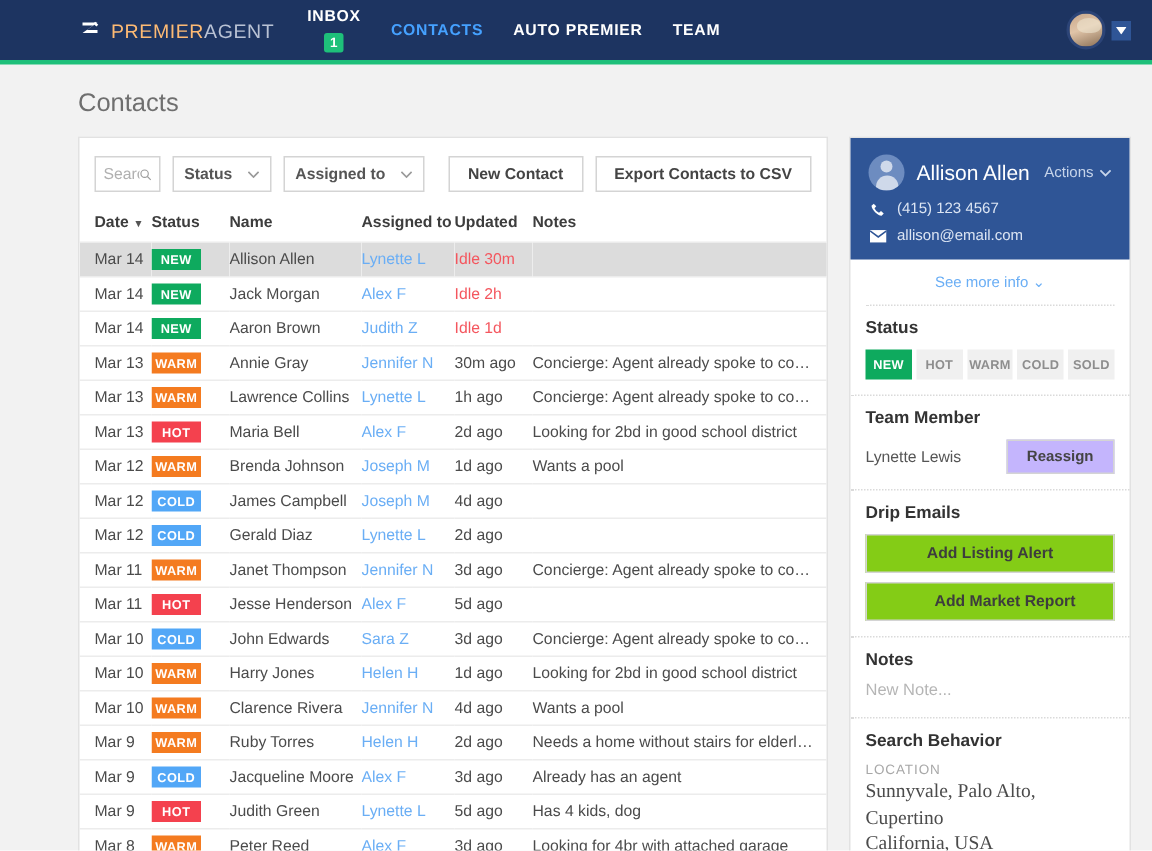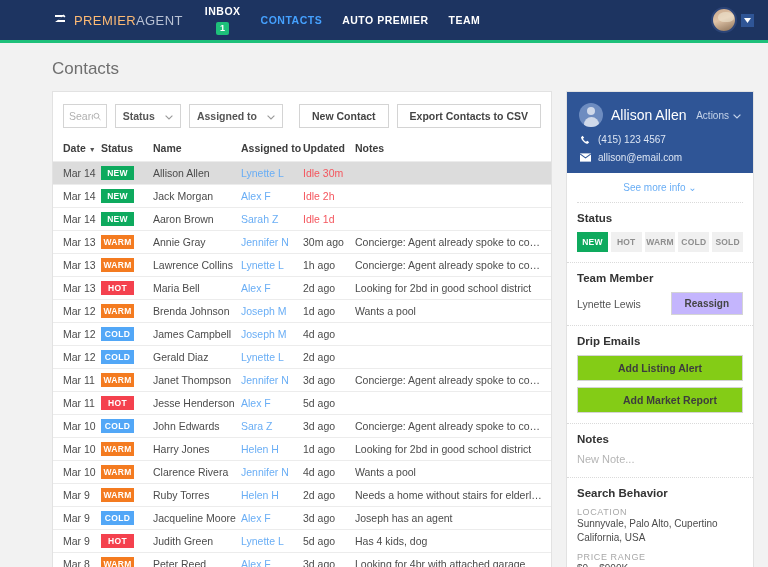--- a/index.html
+++ b/index.html
@@ -221,21 +221,21 @@
     padding: 5px 13px; cursor: pointer; font-family: inherit;
   }
   .wide-btn {
     width: 100%; border: 1px solid #d4d4d4; background: #84cc16;
     font-size: 10.5px; font-weight: bold; color: #3d3d3d;
     padding: 6px 0; margin-bottom: 6px; cursor: pointer; font-family: inherit;
   }
   .wide-btn:last-child { margin-bottom: 0; padding-left: 20px; }
   .note-ph { font-size: 11px; color: #b5b5b5; padding-bottom: 2px; }
   .sb-label { font-size: 9px; color: #a8a8a8; letter-spacing: .6px; margin-top: 8px; }
-  .sb-val { font-size: 10px; color: #4b4b4b; line-height: 1.35; }
+  .sb-val { font-size: 13px; color: #4b4b4b; line-height: 1.35; font-family: Liberation Serif, serif; }
   .sb-first { margin-top: 0; }
 </style>
 </head>
 <body>
 
 <div class="topnav">
   <div class="logo">
     <span class="logo-mark">
       <svg width="15" height="15" viewBox="0 0 15 15">
           <path d="M2 2 h10 l-7 5 h7 v2 h-10 l7 -5 h-7 z" fill="#ffffff"></path>
@@ -340,21 +340,21 @@
             <td class="c-status"><span class="badge b-new">NEW</span></td>
             <td class="c-name"><span>Jack Morgan</span></td>
             <td class="c-assigned"><span class="lnk">Alex F</span></td>
             <td class="c-updated"><span class="idle">Idle 2h</span></td>
             <td class="c-notes"></td>
           </tr>
           <tr>
             <td class="c-date"><span>Mar 14</span></td>
             <td class="c-status"><span class="badge b-new">NEW</span></td>
             <td class="c-name"><span>Aaron Brown</span></td>
-            <td class="c-assigned"><span class="lnk">Sarah Z</span></td>
+            <td class="c-assigned"><span class="lnk">Judith Z</span></td>
             <td class="c-updated"><span class="idle">Idle 1d</span></td>
             <td class="c-notes"></td>
           </tr>
           <tr>
             <td class="c-date"><span>Mar 13</span></td>
             <td class="c-status"><span class="badge b-warm">WARM</span></td>
             <td class="c-name"><span>Annie Gray</span></td>
             <td class="c-assigned"><span class="lnk">Jennifer N</span></td>
             <td class="c-updated"><span>30m ago</span></td>
             <td class="c-notes"><span>Concierge: Agent already spoke to consumer...</span></td>
@@ -446,21 +446,21 @@
             <td class="c-assigned"><span class="lnk">Helen H</span></td>
             <td class="c-updated"><span>2d ago</span></td>
             <td class="c-notes"><span>Needs a home without stairs for elderly relatives</span></td>
           </tr>
           <tr>
             <td class="c-date"><span>Mar 9</span></td>
             <td class="c-status"><span class="badge b-cold">COLD</span></td>
             <td class="c-name"><span>Jacqueline Moore</span></td>
             <td class="c-assigned"><span class="lnk">Alex F</span></td>
             <td class="c-updated"><span>3d ago</span></td>
-            <td class="c-notes"><span>Joseph has an agent</span></td>
+            <td class="c-notes"><span>Already has an agent</span></td>
           </tr>
           <tr>
             <td class="c-date"><span>Mar 9</span></td>
             <td class="c-status"><span class="badge b-hot">HOT</span></td>
             <td class="c-name"><span>Judith Green</span></td>
             <td class="c-assigned"><span class="lnk">Lynette L</span></td>
             <td class="c-updated"><span>5d ago</span></td>
             <td class="c-notes"><span>Has 4 kids, dog</span></td>
           </tr>
           <tr>

